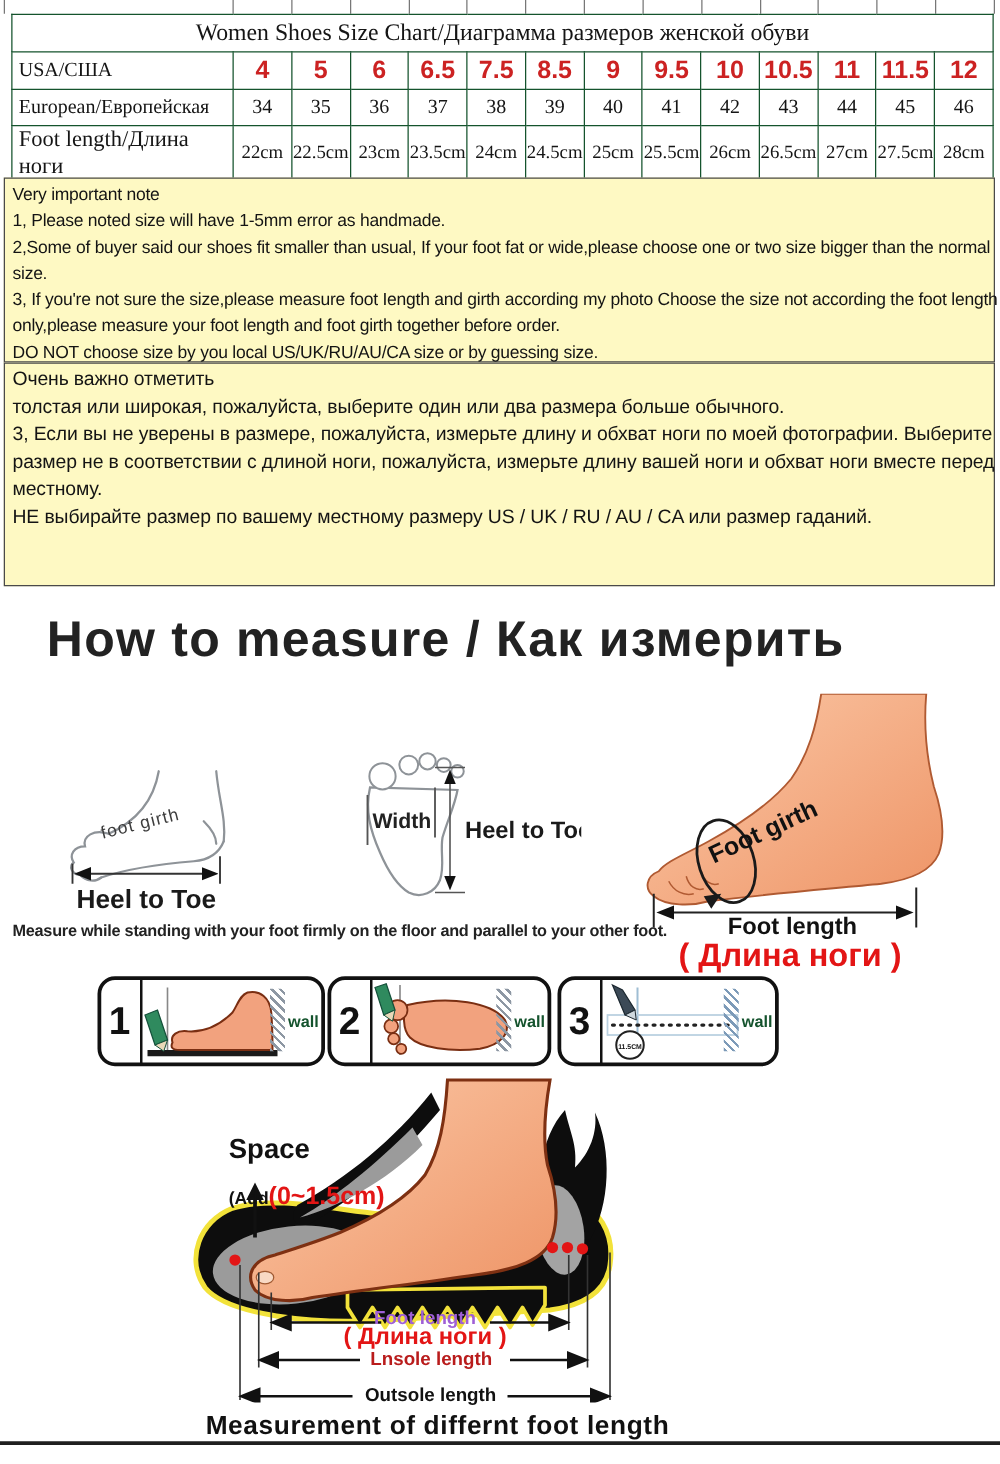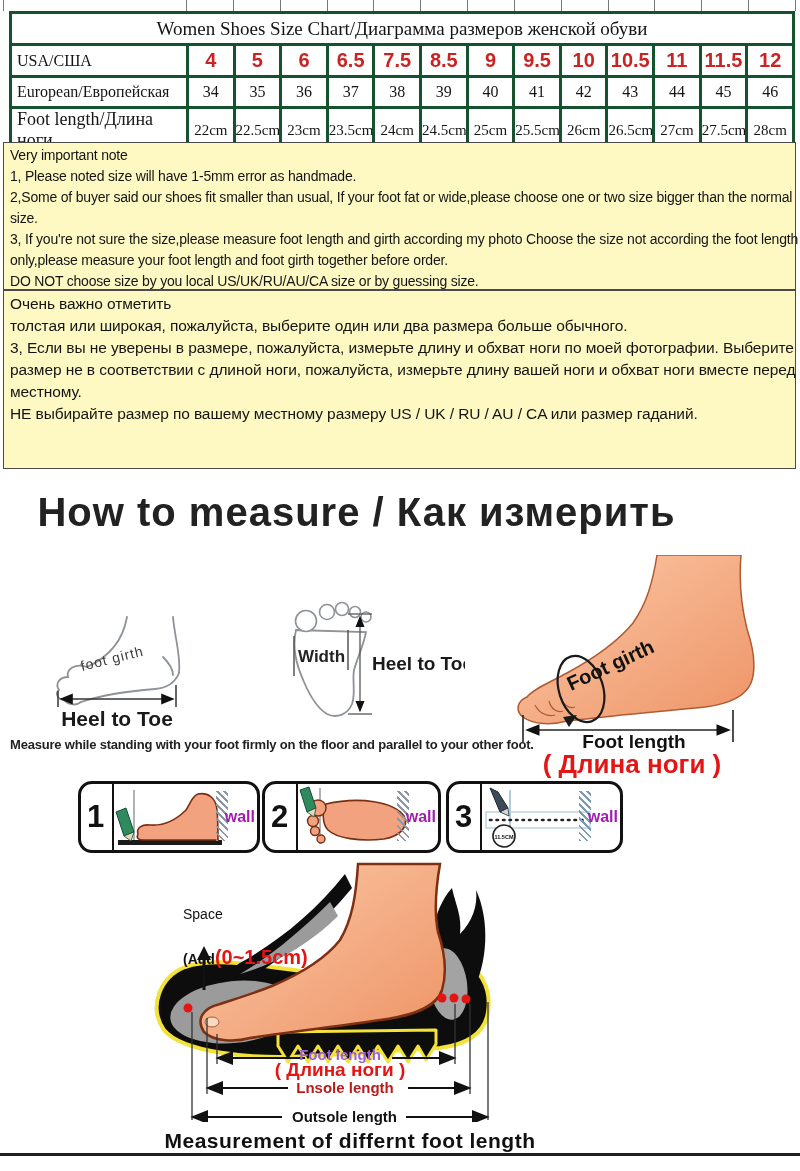--- a/index.html
+++ b/index.html
@@ -3,21 +3,21 @@
 <meta charset="utf-8">
 <style>
   html,body{margin:0;padding:0;background:#fff;}
   .canvas{position:relative;width:800px;height:1171px;background:#ffffff;overflow:hidden;
           font-family:"Liberation Sans",sans-serif;color:#111;}
   .abs{position:absolute;}
 
   
   #size-table{position:absolute;left:9px;top:11px;width:786px;border-collapse:collapse;
               table-layout:fixed;font-family:"Liberation Serif",serif;color:#151515;}
-  #size-table td{border:3px solid #14532d;text-align:center;padding:0;overflow:hidden;}
+  #size-table td{border:1px solid #14532d;text-align:center;padding:0;overflow:hidden;}
   #size-table .t-title{height:29px;font-size:19px;}
   #size-table .rlabel{text-align:left;padding-left:5px;font-size:17px;}
   #size-table tr.hl td{height:29px;font-size:16px;}
   #size-table tr.hl td:not(.rlabel){color:#cc2222;font-family:"Liberation Sans",sans-serif;
               font-weight:bold;font-size:20px;}
   #size-table tr.r2 td{height:28px;font-size:16px;}
   #size-table tr.r3 td{height:42px;font-size:15px;}
   #size-table tr.r3 td.rlabel{font-size:18px;}
 
   
@@ -43,25 +43,25 @@
         background:#fff;box-sizing:border-box;}
   #step1{left:78px;width:182px;}
   #step2{left:262px;width:179px;}
   #step3{left:446px;width:177px;}
   .step-num{position:absolute;left:6px;top:50%;transform:translateY(-50%);
             font-weight:bold;font-size:31px;color:#111;}
   .step-divider{position:absolute;left:31px;top:-1px;bottom:-1px;width:2px;background:#111;}
   .wall-hatch{position:absolute;right:29px;top:7px;bottom:9px;width:12px;
               background:repeating-linear-gradient(45deg,#8d97a3 0 2px,transparent 2px 5px);}
   .wall-label{position:absolute;right:2px;top:50%;transform:translateY(-50%);
-              font-weight:bold;font-size:16px;color:#a21caf;}
+              font-weight:bold;font-size:13px;color:#14532d;}
   .step-art{position:absolute;left:33px;top:0;}
 
   
-  .space-label{position:absolute;left:183px;top:906px;font-weight:normal;font-size:14px;color:#111;}
+  .space-label{position:absolute;left:183px;top:906px;font-weight:bold;font-size:22px;color:#111;}
   .add-line{position:absolute;left:183px;top:924px;display:flex;align-items:baseline;margin-top:22px;}
   .add-prefix{font-weight:bold;font-size:14px;color:#111;}
   .add-value{font-weight:bold;font-size:20px;color:#e31515;}
   .fl2{position:absolute;left:250px;top:1046px;width:180px;text-align:center;
        font-weight:bold;font-size:15px;color:#9f5fd6;}
   .flru2{position:absolute;left:235px;top:1059px;width:210px;text-align:center;
          font-weight:bold;font-size:19px;color:#e31515;}
   .insole-label{position:absolute;left:255px;top:1079px;width:180px;text-align:center;
                 font-weight:bold;font-size:15px;color:#b91c1c;}
   .outsole-label{position:absolute;left:252px;top:1108px;width:185px;text-align:center;

